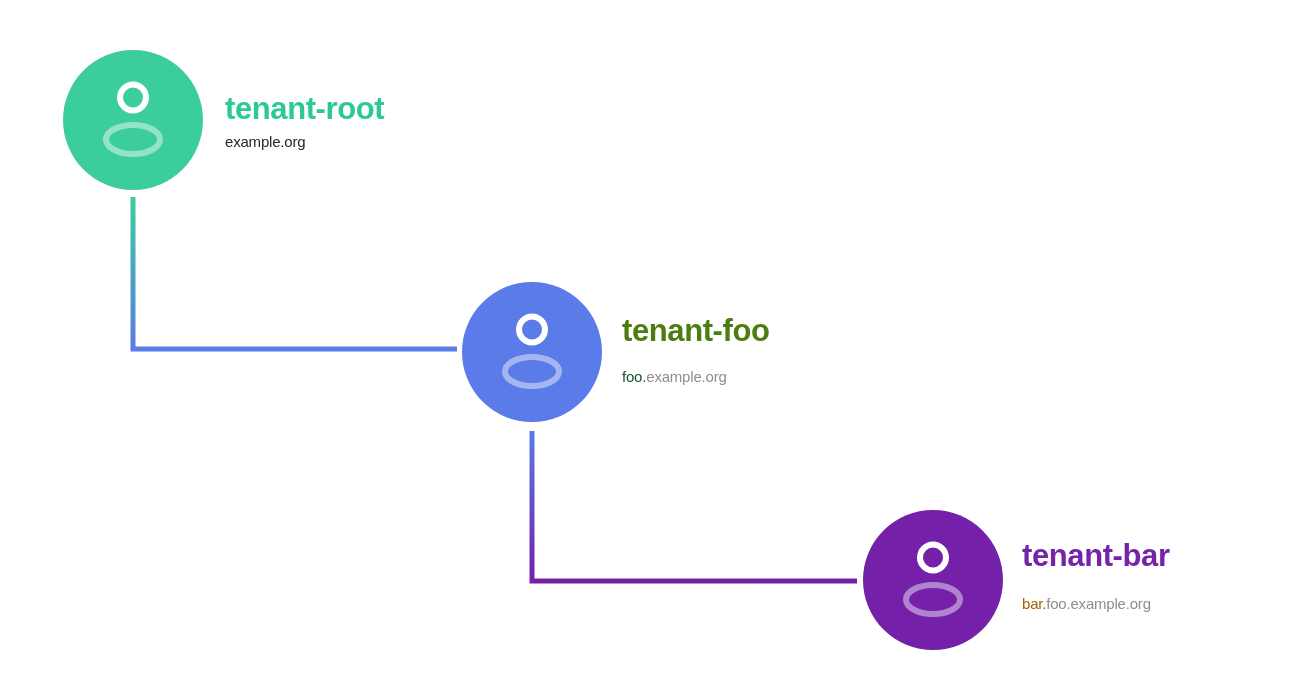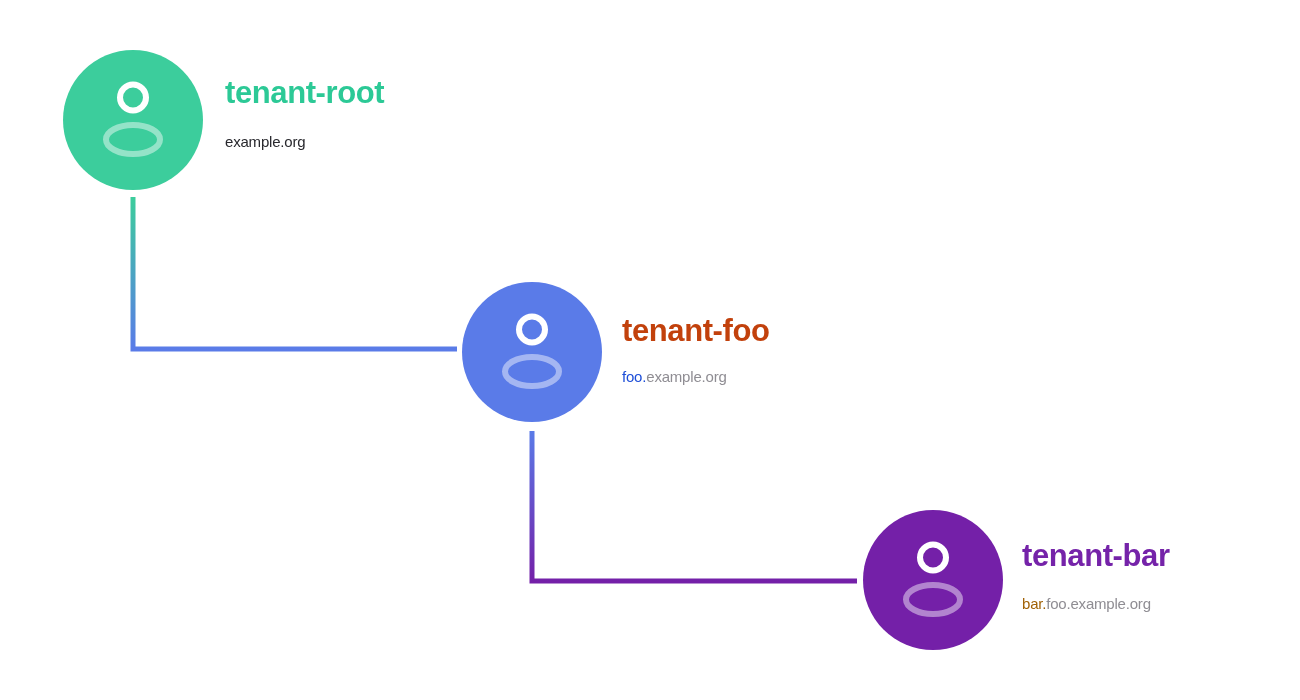--- a/index.html
+++ b/index.html
@@ -46,21 +46,21 @@
   .domain {
     position: absolute;
     font-size: 15px;
     font-weight: 400;
     line-height: 1.1;
     letter-spacing: -0.2px;
     white-space: nowrap;
   }
   
   .node-root .avatar { left: 63px;  top: 50px; }
-  .node-root .title  { left: 225px; top: 76px; }
+  .node-root .title  { left: 225px; top: 92px; }
   .node-root .domain { left: 225px; top: 134px; }
   
   .node-foo .avatar { left: 462px; top: 282px; }
   .node-foo .title  { left: 622px; top: 314px; }
   .node-foo .domain { left: 622px; top: 369px; }
   
   .node-bar .avatar { left: 863px;  top: 510px; }
   .node-bar .title  { left: 1022px; top: 539px; text-align: right; }
   .node-bar .domain { left: 1022px; top: 596px; }
 </style>
@@ -95,22 +95,22 @@
     <div class="domain"><span style="color: rgb(40, 40, 45);">example.org</span><span style="color: rgb(143, 141, 147);"></span></div>
   </div>
 
   <div class="node node-foo">
     <div class="avatar" style="background-color: rgb(90, 123, 232);">
       <svg viewBox="0 0 140 140" aria-hidden="true">
         <circle cx="70" cy="47.5" r="13" fill="none" stroke="#ffffff" stroke-width="6"></circle>
         <ellipse cx="70" cy="89.5" rx="27" ry="14.5" fill="none" stroke="rgba(255,255,255,0.45)" stroke-width="6"></ellipse>
       </svg>
     </div>
-    <div class="title" style="color: #c2410c; text-align: center;">tenant-foo</div>
-    <div class="domain"><span style="color: #1d4ed8;">foo.</span><span style="color: rgb(143, 141, 147);">example.org</span></div>
+    <div class="title" style="color: #4d7c0f; text-align: center;">tenant-foo</div>
+    <div class="domain"><span style="color: #14532d;">foo.</span><span style="color: rgb(143, 141, 147);">example.org</span></div>
   </div>
 
   <div class="node node-bar">
     <div class="avatar" style="background-color: rgb(116, 32, 168);">
       <svg viewBox="0 0 140 140" aria-hidden="true">
         <circle cx="70" cy="47.5" r="13" fill="none" stroke="#ffffff" stroke-width="6"></circle>
         <ellipse cx="70" cy="89.5" rx="27" ry="14.5" fill="none" stroke="rgba(255,255,255,0.45)" stroke-width="6"></ellipse>
       </svg>
     </div>
     <div class="title" style="color: rgb(117, 35, 169);">tenant-bar</div>

